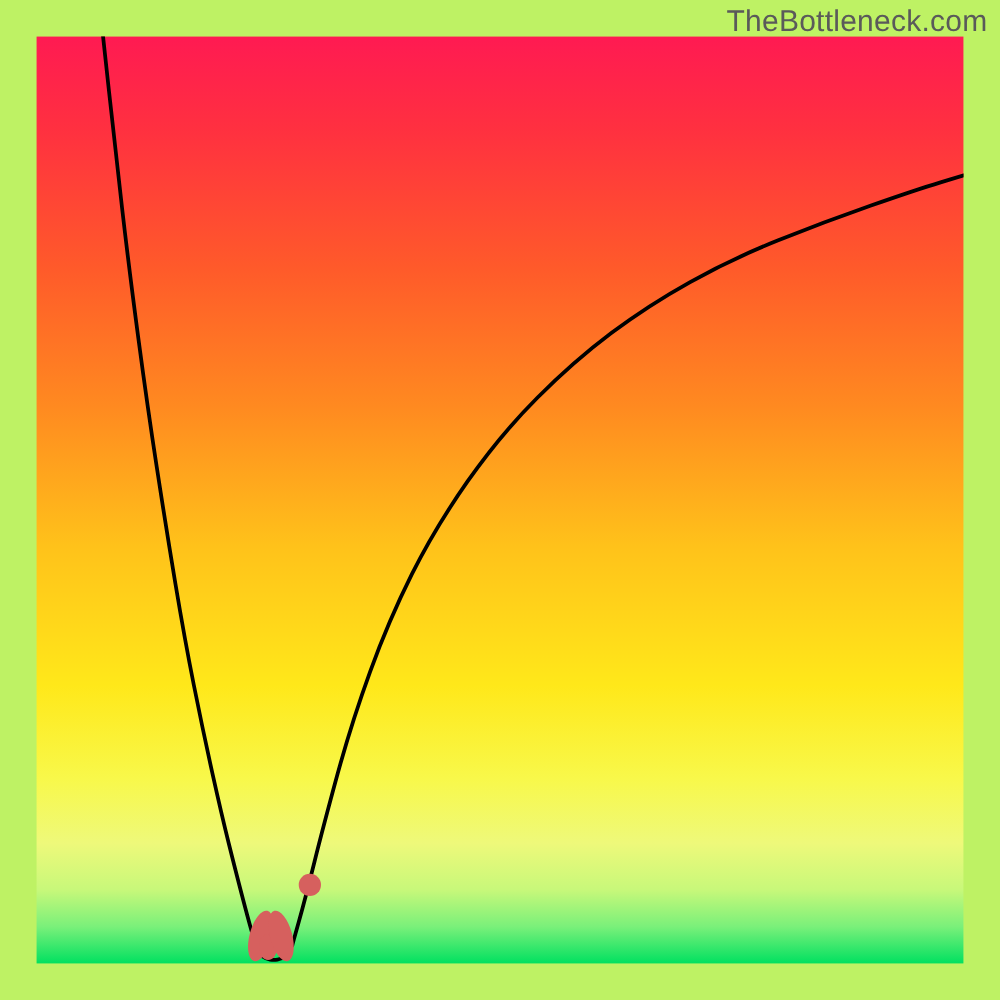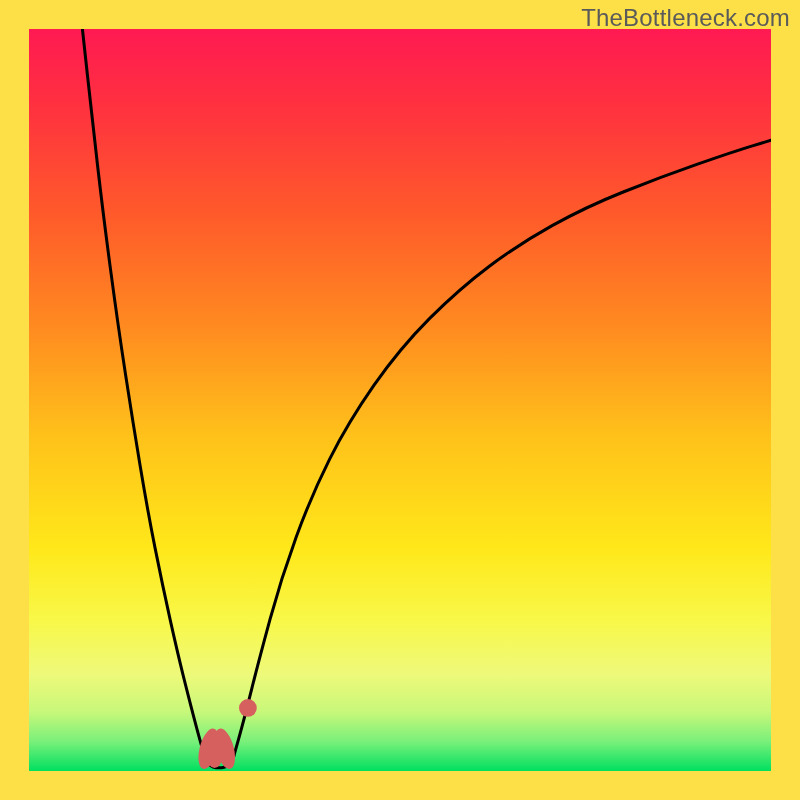--- a/index.html
+++ b/index.html
@@ -8,21 +8,21 @@
     width: 800px;
     height: 800px;
     overflow: hidden;
     background: #000;
     font-family: Arial, Helvetica, sans-serif;
   }
   .frame {
     position: absolute;
     left: 0; top: 0;
     width: 800px; height: 800px;
-    background: #fde047;
+    background: #bef264;
   }
   .plot {
     position: absolute;
     left: 29px;
     top: 29px;
     width: 742px;
     height: 742px;
     overflow: hidden;
   }
   .watermark {

